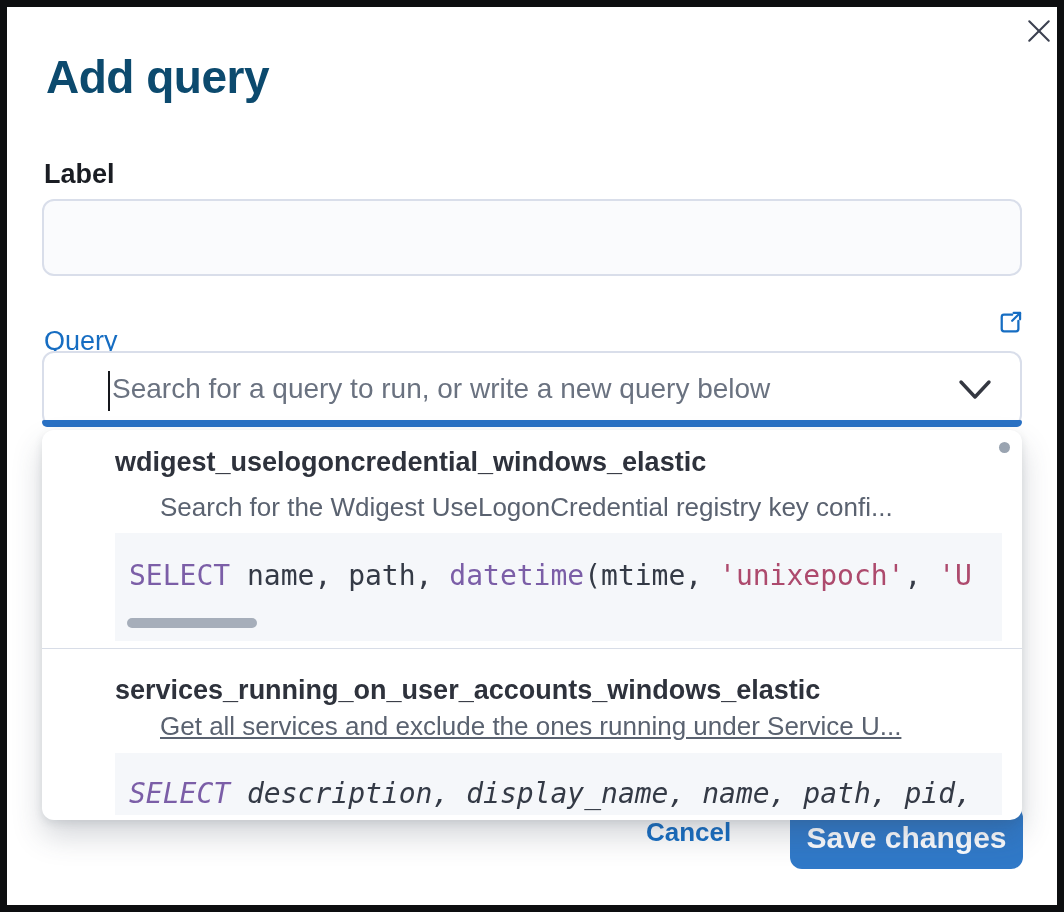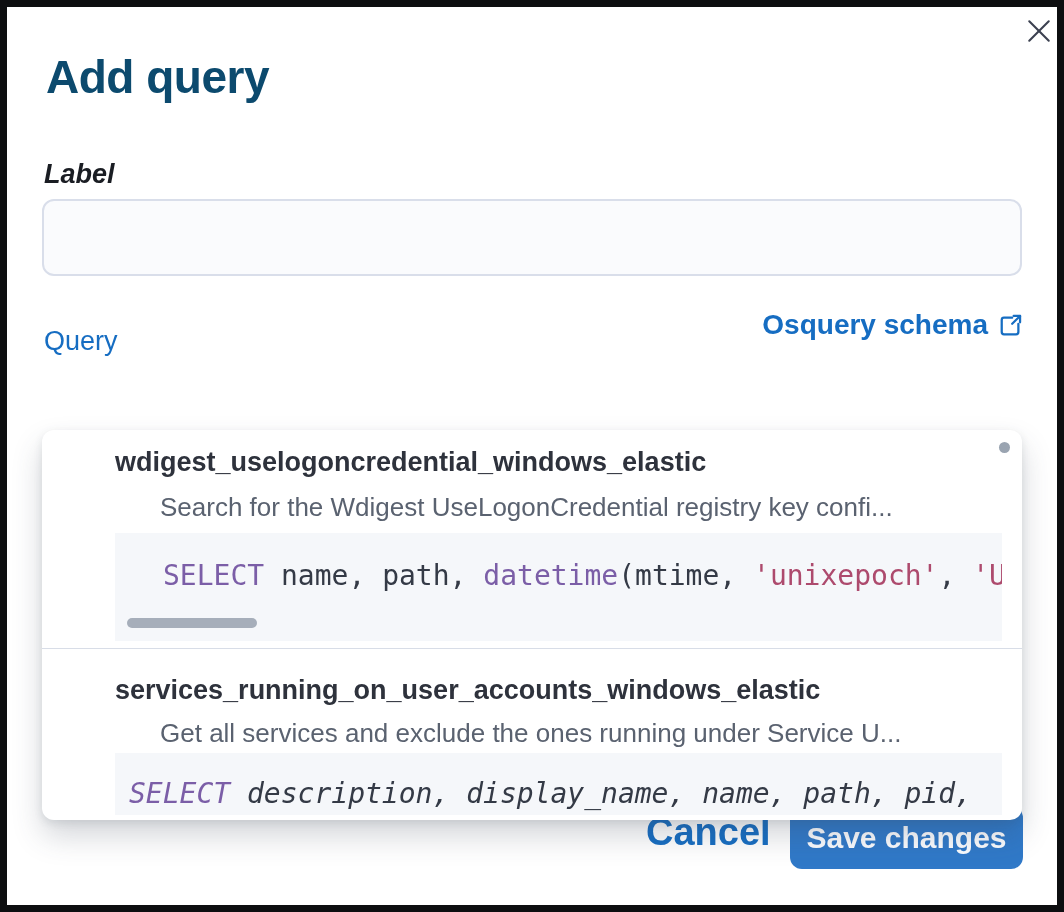--- a/index.html
+++ b/index.html
@@ -11,21 +11,21 @@
 
   
   .close-btn { position: absolute; left: 1020px; top: 12px; width: 38px; height: 38px;
                display: flex; align-items: center; justify-content: center; cursor: pointer; z-index: 5; }
 
   
   .modal-title { position: absolute; left: 46px; top: 50px; font-size: 46px; font-weight: 700;
                  letter-spacing: -0.5px; color: #0c4a6e; }
 
   
-  .field-label { position: absolute; left: 44px; top: 159px; font-size: 27px; font-weight: 700; color: #1a1d23; font-style: italic; }
+  .field-label { position: absolute; left: 44px; top: 159px; font-size: 27px; font-weight: 700; color: #1a1d23; }
   .label-input { position: absolute; left: 42px; top: 199px; width: 980px; height: 77px;
                  border: 2px solid #d9deea; border-radius: 12px; background: #fafbfd;
                  font-size: 28px; padding: 0 22px; color: #343741; outline: none;
                  font-family: "Liberation Sans", sans-serif; }
 
   
   .query-label { position: absolute; left: 44px; top: 326px; font-size: 27px; font-weight: 400; color: #166dc2; }
   .schema-link { position: absolute; top: 309px; right: 40px; display: flex; align-items: center; gap: 9px;
                  font-size: 28px; font-weight: 700; color: #166dc2; cursor: pointer; }
 
@@ -52,28 +52,28 @@
   .code-line { position: absolute; left: 14px; white-space: pre; font-family: "DejaVu Sans Mono", monospace;
                font-size: 28px; color: #343a46; }
   .tok-keyword { color: #7b5ea7; }
   .tok-string  { color: #ad4a6d; }
   .tok-plain   { color: #343a46; }
   .hscroll-thumb { position: absolute; left: 12px; bottom: 13px; width: 130px; height: 10px; border-radius: 5px;
                    background: #a6aeba; }
   .divider { position: absolute; left: 0; right: 0; top: 218px; height: 1px; background: #d8dde7; }
 
   .code1 { top: 103px; height: 108px; }
-  .code1 .code-line { top: 26px; margin-left: 34px; }
+  .code1 .code-line { top: 26px; }
   .code2 { top: 323px; height: 62px; font-style: italic; }
   .code2 .code-line { top: 24px; }
   .t1 { top: 17px; }  .d1 { top: 62px; }
-  .t2 { top: 245px; } .d2 { top: 288px; }
+  .t2 { top: 245px; } .d2 { top: 281px; text-decoration: underline; }
 
   
-  .cancel-link { position: absolute; left: 646px; top: 814px; font-size: 38px; font-weight: 700; color: #166dc2;
+  .cancel-link { position: absolute; left: 646px; top: 814px; font-size: 26px; font-weight: 700; color: #166dc2;
                  line-height: 36px; cursor: pointer; z-index: 1; }
   .save-btn { position: absolute; left: 790px; top: 806px; width: 233px; height: 63px; border: none;
               border-radius: 12px; background: #3079c8; color: #fbfcfe; font-size: 30px; font-weight: 700;
               font-family: "Liberation Sans", sans-serif; cursor: pointer; z-index: 1; }
 
   svg { display: block; }
 </style>
 </head>
 <body>
 
@@ -91,30 +91,39 @@
     </span>
   </div>
 
   <h1 class="modal-title">Add query</h1>
 
   <div class="field-label">Label</div>
   <input class="label-input" type="text" value="" style="">
 
   <div class="query-label">Query</div>
   <div class="schema-link">
-    <span>Osquery schema</span>
     <span>
       <svg width="27" height="27" viewBox="0 0 24 24" fill="none" stroke="#166dc2" stroke-width="2" stroke-linecap="round" stroke-linejoin="round">
         <path d="M13.5 5H6.2C5 5 4.2 5.9 4.2 7v10.8c0 1.1 0.9 2 2 2H17c1.1 0 2-0.9 2-2v-7.3"></path>
         <path d="M13.5 10.5L20.5 3.5"></path>
         <path d="M14.8 3.5h5.7v5.7"></path>
       </svg>
     </span>
   </div>
 
+  <div class="combo">
+    <div class="caret"></div>
+    <input class="combo-input" type="text" placeholder="Search for a query to run, or write a new query below" style="">
+    <div class="combo-chevron">
+      <svg width="34" height="22" viewBox="0 0 34 22" fill="none" stroke="#343741" stroke-width="3.4" stroke-linecap="round" stroke-linejoin="round">
+        <path d="M3 3 L17 18 L31 3"></path>
+      </svg>
+    </div>
+    <div class="focus-bar"></div>
+  </div>
 
   <div class="dropdown">
     <div class="scroll-dot"></div>
 
     <div>
       <div class="opt-title t1">wdigest_uselogoncredential_windows_elastic</div>
       <div class="opt-desc d1">Search for the Wdigest UseLogonCredential registry key confi...</div>
       <div class="code-block code1">
         <div class="code-line"><span class="tok-keyword">SELECT</span><span class="tok-plain"> name, path, </span><span class="tok-keyword">datetime</span><span class="tok-plain">(mtime, </span><span class="tok-string">'unixepoch'</span><span class="tok-plain">, </span><span class="tok-string">'U</span></div>
         <div class="hscroll-thumb"></div>

